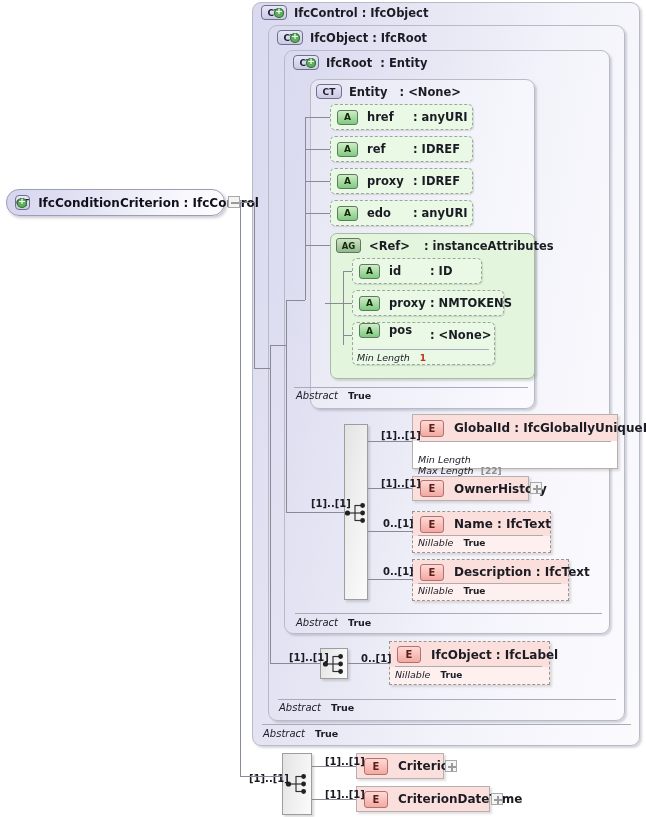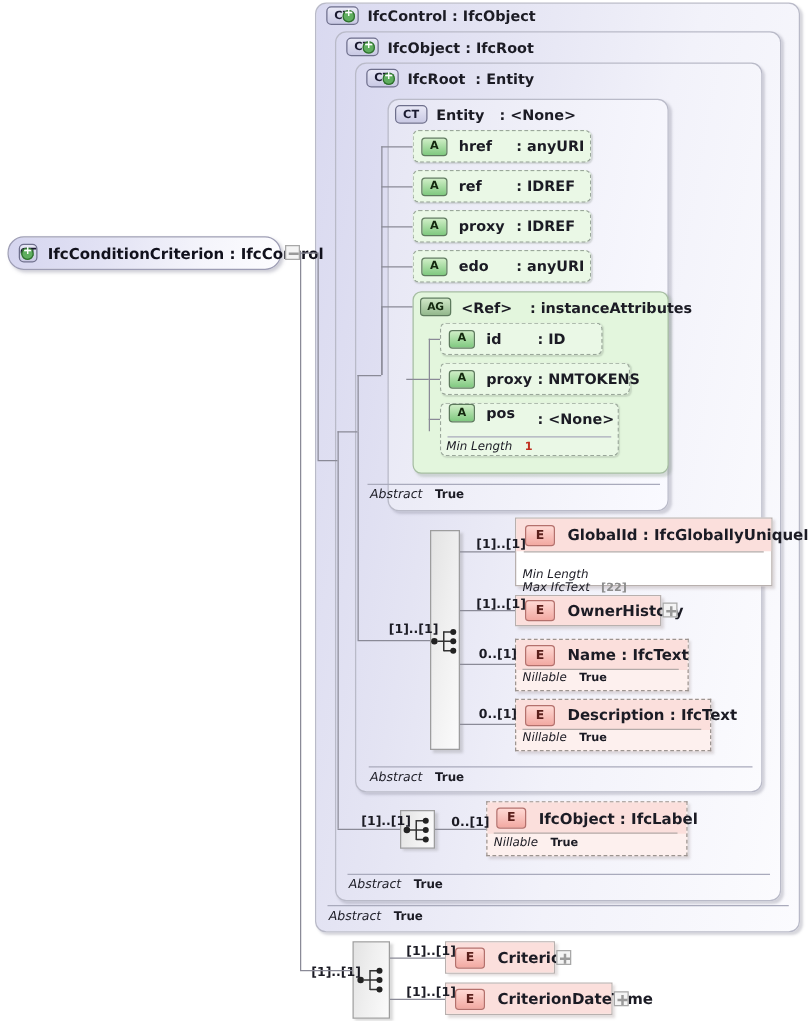--- a/index.html
+++ b/index.html
@@ -312,21 +312,21 @@
     <span class="e-badge">E</span>
     <span class="e-label">GlobalId : IfcGloballyUniqueId</span>
   </div>
 </div>
 <div class="el-rule" style="left:419px;top:441px;width:192px;"></div>
 <div class="facet" style="left:418px;top:443px;">
   <span class="fk">Min Length</span>
   <span class="fv grey" style="margin-left:10px;">[22]</span>
 </div>
 <div class="facet" style="left:418px;top:454px;">
-  <span class="fk">Max IfcText</span>
+  <span class="fk">Max Length</span>
   <span class="fv grey" style="margin-left:9px;">[22]</span>
 </div>
 <div class="card" style="left:381px;top:430px;">[1]..[1]</div>
 
 <div class="elbox solid" style="left:412px;top:476px;width:117px;height:25px;">
   <div class="el-top" style="height:23px;">
     <span class="e-badge">E</span>
     <span class="e-label">OwnerHistory</span>
   </div>
 </div>

